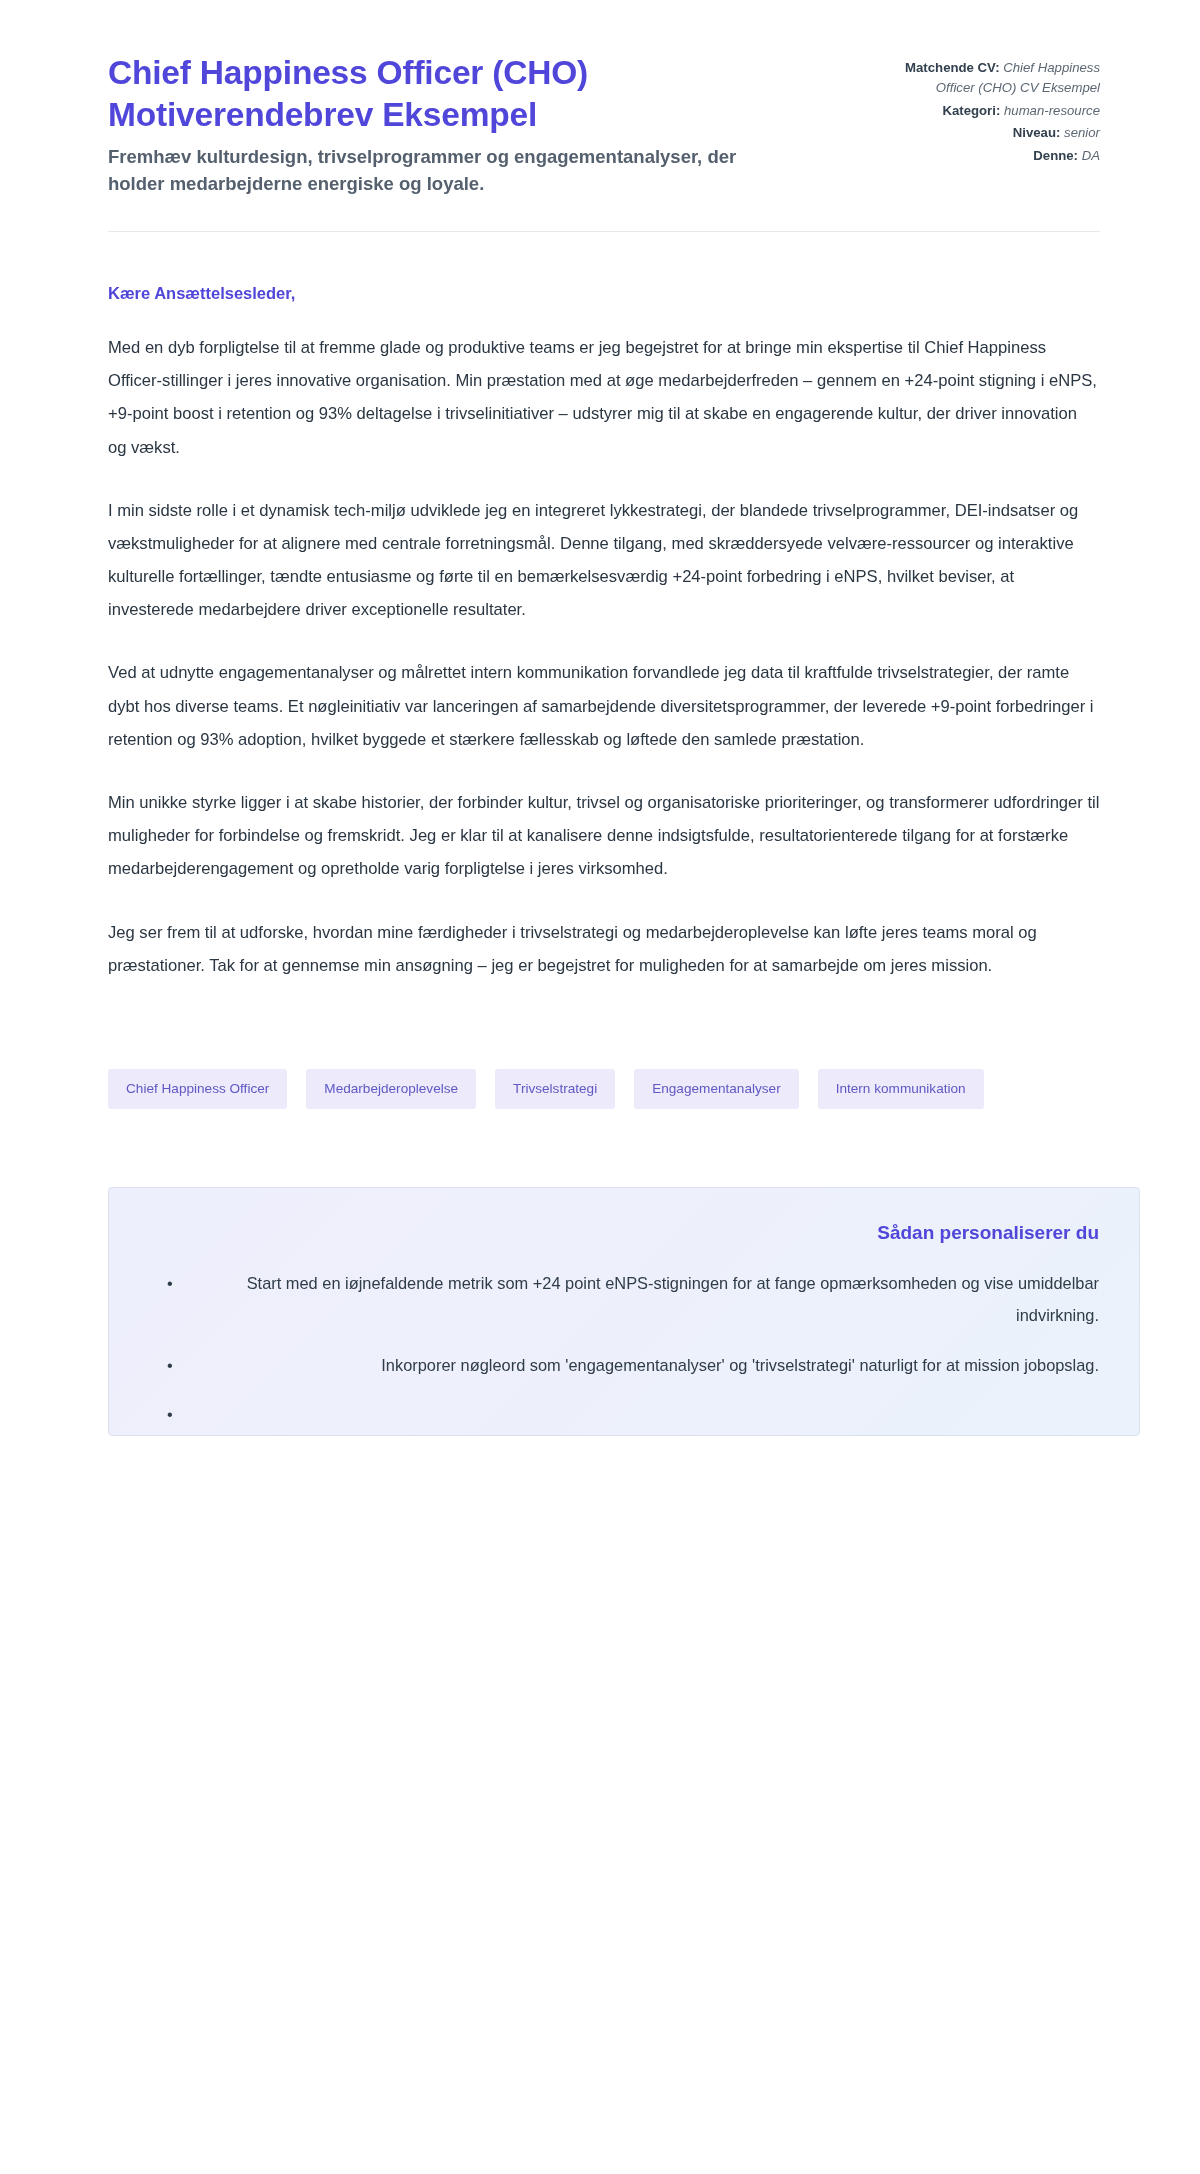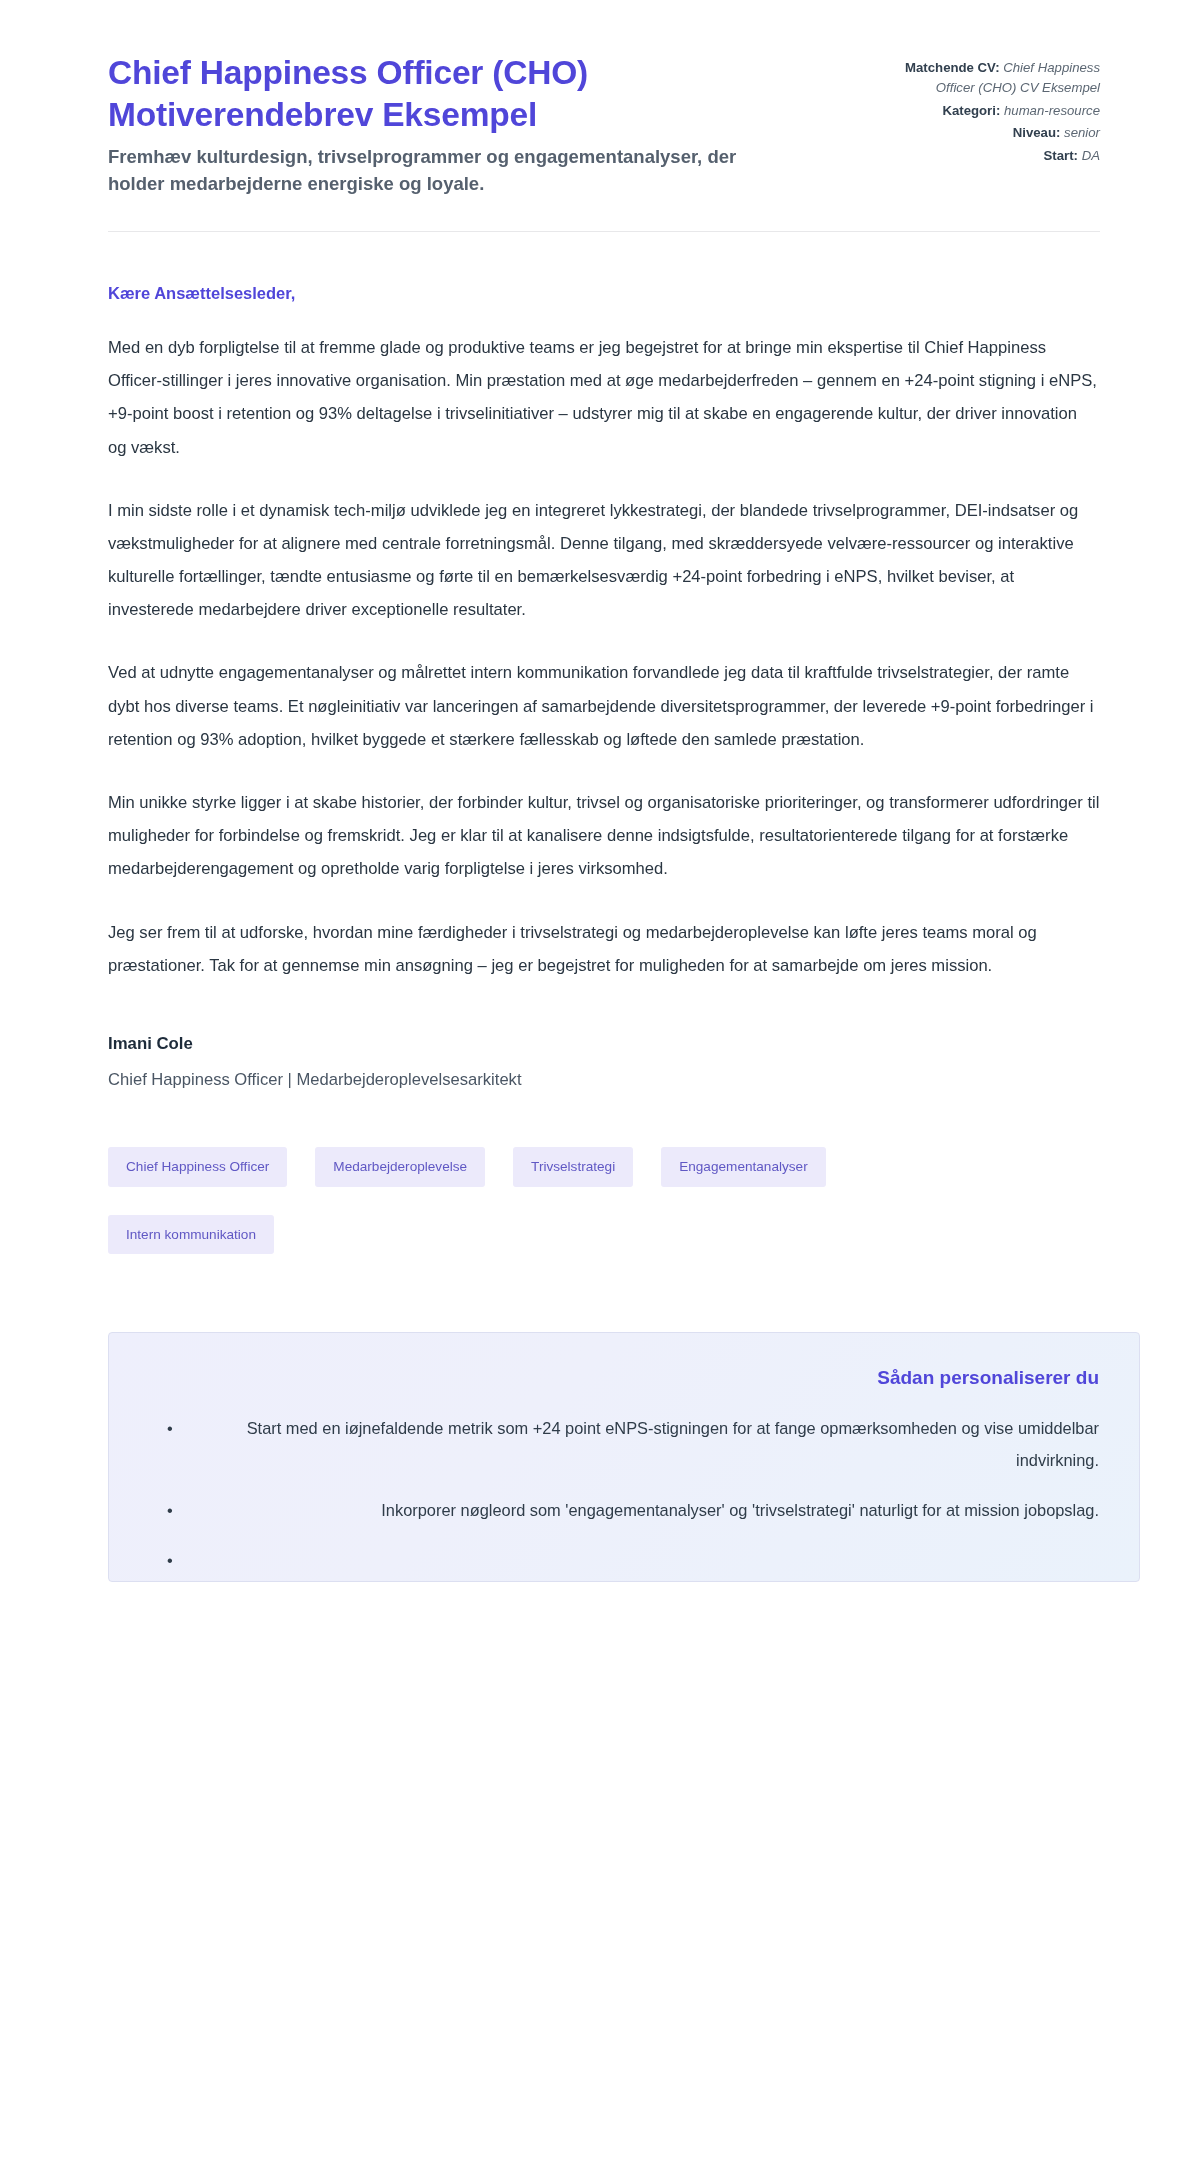--- a/index.html
+++ b/index.html
@@ -100,21 +100,21 @@
     font-size: 16.6px;
     font-weight: 400;
     color: #4a5664;
     margin: 0;
   }
 
   
   .tags {
     display: flex;
     flex-wrap: wrap;
-    gap: 28px;
+    gap: 19px;
     padding: 57px 100px 0 108px;
     max-width: 1100px;
   }
   .tag {
     background: #eceafb;
     color: #6058c4;
     font-size: 13.6px;
     line-height: 1;
     padding: 13px 18px;
     border-radius: 3px;
@@ -175,43 +175,39 @@
       </div>
       <div class="meta-row">
         <span class="meta-label">Kategori:</span>
         <span class="meta-value">human-resource</span>
       </div>
       <div class="meta-row">
         <span class="meta-label">Niveau:</span>
         <span class="meta-value">senior</span>
       </div>
       <div class="meta-row">
-        <span class="meta-label">Start:</span>
+        <span class="meta-label">Denne:</span>
         <span class="meta-value">DA</span>
       </div>
     </div>
   </div>
 
   <div class="divider"></div>
 
   <div class="letter">
     <p class="greeting">Kære Ansættelsesleder,</p>
     <div id="letter-paragraphs">
         <p class="body-para">Med en dyb forpligtelse til at fremme glade og produktive teams er jeg begejstret for at bringe min ekspertise til Chief Happiness Officer-stillinger i jeres innovative organisation. Min præstation med at øge medarbejderfreden – gennem en +24-point stigning i eNPS, +9-point boost i retention og 93% deltagelse i trivselinitiativer – udstyrer mig til at skabe en engagerende kultur, der driver innovation og vækst.</p>
         <p class="body-para">I min sidste rolle i et dynamisk tech-miljø udviklede jeg en integreret lykkestrategi, der blandede trivselprogrammer, DEI-indsatser og vækstmuligheder for at alignere med centrale forretningsmål. Denne tilgang, med skræddersyede velvære-ressourcer og interaktive kulturelle fortællinger, tændte entusiasme og førte til en bemærkelsesværdig +24-point forbedring i eNPS, hvilket beviser, at investerede medarbejdere driver exceptionelle resultater.</p>
         <p class="body-para">Ved at udnytte engagementanalyser og målrettet intern kommunikation forvandlede jeg data til kraftfulde trivselstrategier, der ramte dybt hos diverse teams. Et nøgleinitiativ var lanceringen af samarbejdende diversitetsprogrammer, der leverede +9-point forbedringer i retention og 93% adoption, hvilket byggede et stærkere fællesskab og løftede den samlede præstation.</p>
         <p class="body-para">Min unikke styrke ligger i at skabe historier, der forbinder kultur, trivsel og organisatoriske prioriteringer, og transformerer udfordringer til muligheder for forbindelse og fremskridt. Jeg er klar til at kanalisere denne indsigtsfulde, resultatorienterede tilgang for at forstærke medarbejderengagement og opretholde varig forpligtelse i jeres virksomhed.</p>
         <p class="body-para">Jeg ser frem til at udforske, hvordan mine færdigheder i trivselstrategi og medarbejderoplevelse kan løfte jeres teams moral og præstationer. Tak for at gennemse min ansøgning – jeg er begejstret for muligheden for at samarbejde om jeres mission.</p>
       </div>
   </div>
 
-  <div class="signature">
-    <p class="sig-name">Imani Cole</p>
-    <p class="sig-role">Chief Happiness Officer | Medarbejderoplevelsesarkitekt</p>
-  </div>
 
   <div class="tags" id="tag-list">
       <span class="tag">Chief Happiness Officer</span>
       <span class="tag">Medarbejderoplevelse</span>
       <span class="tag">Trivselstrategi</span>
       <span class="tag">Engagementanalyser</span>
       <span class="tag">Intern kommunikation</span>
     </div>
 
   <div class="tips-wrap">

